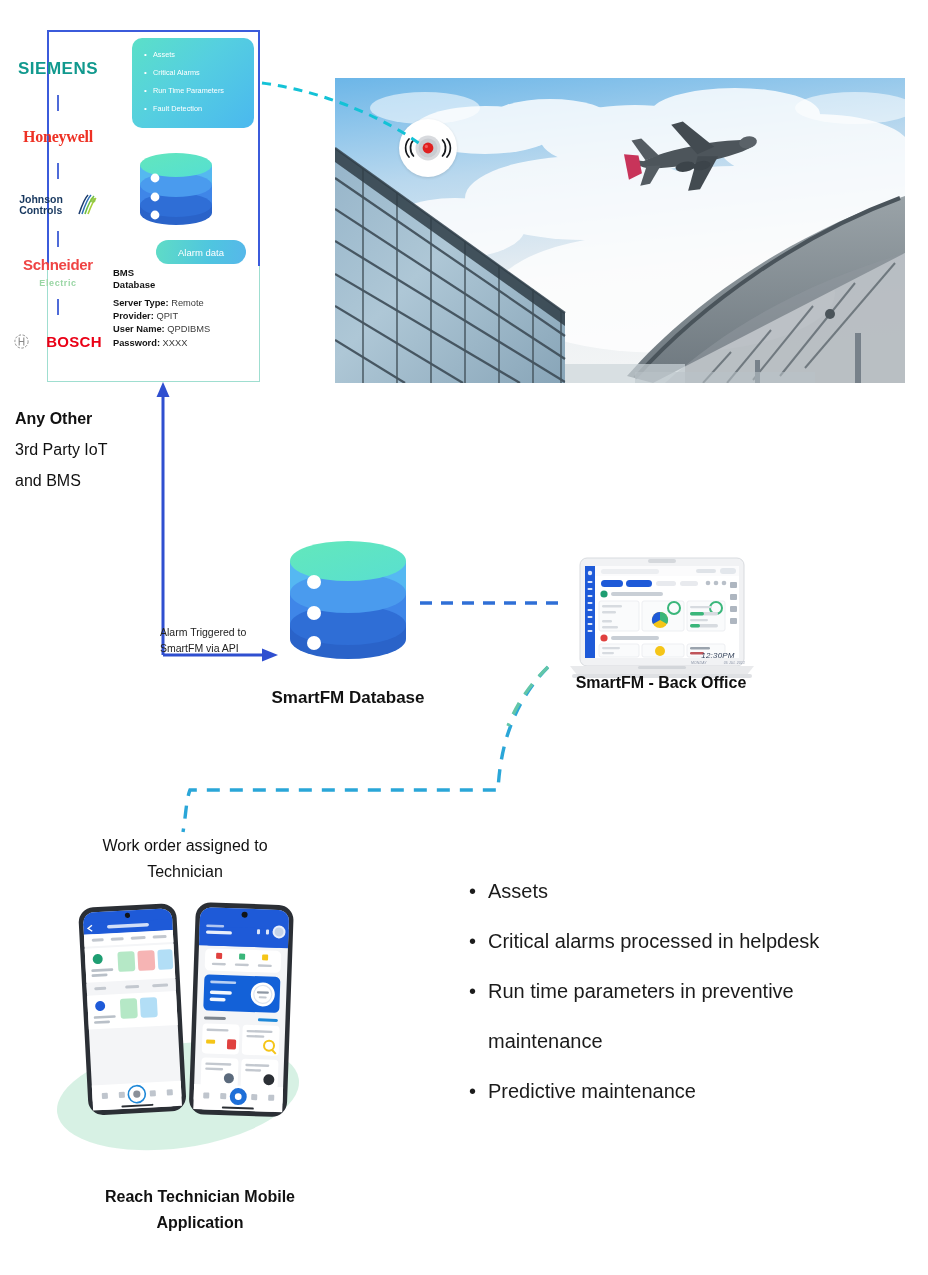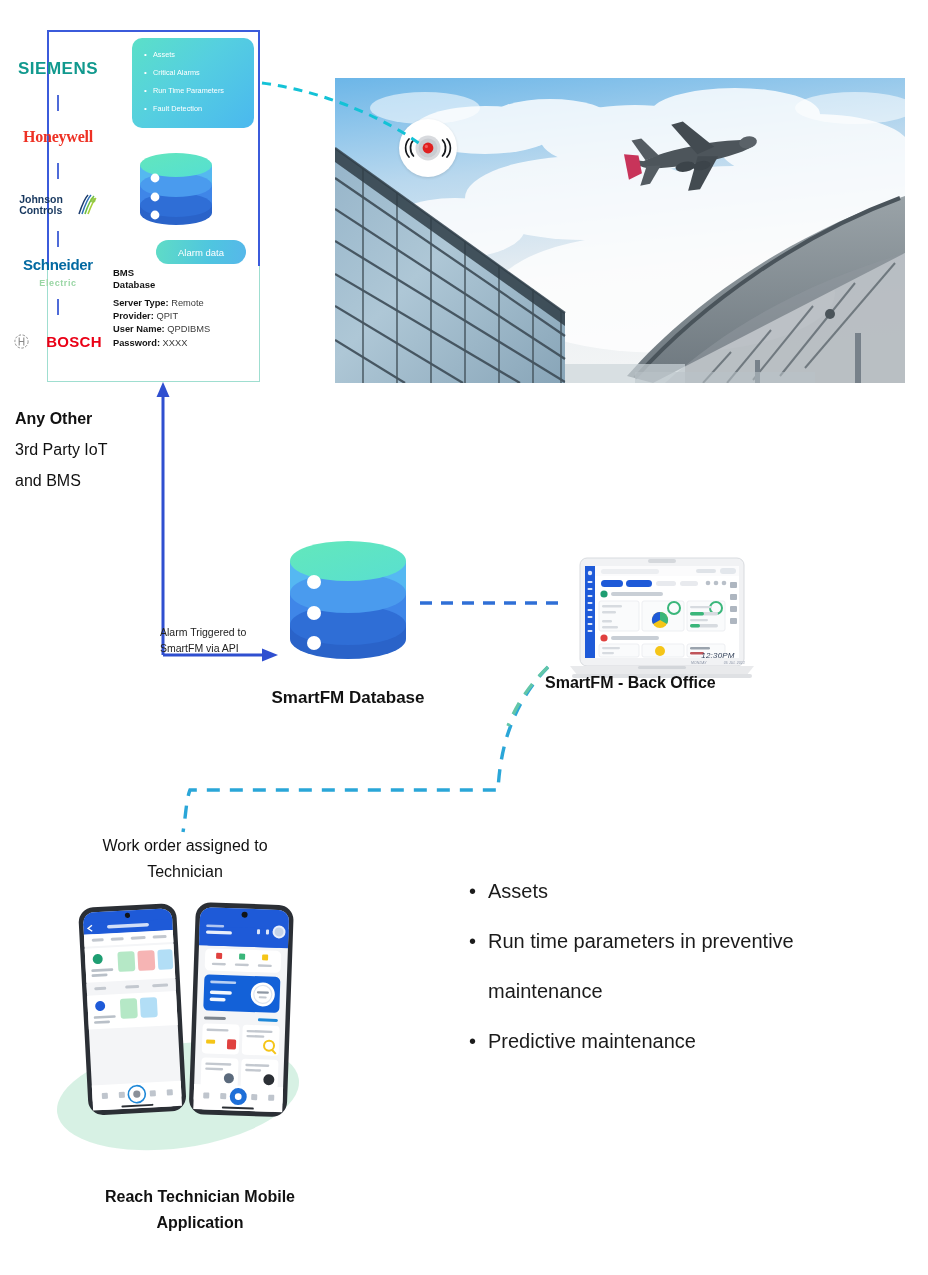--- a/index.html
+++ b/index.html
@@ -39,21 +39,21 @@
   .vendor-div { width:2px; height:16px; background:#4f6bd8; }
   .lg-siemens { font-family:"Liberation Sans",sans-serif; font-weight:bold; font-size:17px;
       letter-spacing:0.5px; color:#11998e; }
   .lg-honeywell { font-family:"Liberation Serif","DejaVu Serif",serif; font-weight:bold;
       font-size:16px; color:#ee3124; letter-spacing:-0.2px; }
   .lg-jci { display:flex; align-items:center; gap:12px; }
   .lg-jci .jci-text { font-size:10.5px; font-weight:bold; line-height:11px;
       color:#17375e; text-align:left; }
   .lg-jci .jci-mark { width:22px; height:24px; }
   .lg-schneider { text-align:center; line-height:1; }
-  .lg-schneider .sc-top { font-size:15px; font-weight:bold; color:#0369a1; letter-spacing:-0.3px;text-align:right; }
+  .lg-schneider .sc-top { font-size:15px; font-weight:bold; color:#ef4444; letter-spacing:-0.3px;text-align:right; }
   .lg-schneider .sc-bot { font-size:9px; font-weight:bold; color:#9ad6a5;
       letter-spacing:0.6px; margin-top:-1px;}
   .lg-bosch { display:flex; align-items:center; gap:17px; }
   .lg-bosch .bosch-mark { width:15px; height:15px; }
   .lg-bosch .bosch-text { font-size:15px; font-weight:bold; color:#ea0016; letter-spacing:0.3px; }
 
   
   #feature-card {
     left:132px; top:38px; width:122px; height:90px;
     border-radius:10px;
@@ -115,21 +115,21 @@
 
   
   #alarm-trigger-caption {
     left:160px; top:624px; width:140px;
     font-size:10.5px; line-height:16px; color:#222;
   }
 
   
   #laptop { left:568px; top:556px; width:188px; height:130px;font-style:italic; }
   #laptop-label {
-    left:545px; top:674px; width:232px; 
+    left:545px; top:674px; width:232px; text-align:center;
     font-size:16px; font-weight:bold; color:#111;
   }
   #laptop-clock {
     position:absolute; right:11px; bottom:21px; width:54px;
     text-align:center; font-family:"Liberation Sans",sans-serif;
     font-size:8px; color:#36445c; letter-spacing:0.2px;
   }
   #laptop-clock .clk-sub { font-size:3.4px; display:flex; justify-content:space-between;
     color:#8a93a6; margin-top:1px; }
 
@@ -669,18 +669,19 @@
     </svg>
   </div>
   <div class="abs" id="phones-label">
     <div>Reach Technician Mobile</div>
     <div>Application</div>
   </div>
 
   <div class="abs" id="outcome-list">
     <ul>
       <li>Assets</li>
+      <li>Critical alarms processed in helpdesk</li>
       <li>Run time parameters in preventive maintenance</li>
       <li>Predictive maintenance</li>
     </ul>
   </div>
 
 </div>
 
 </body></html>

